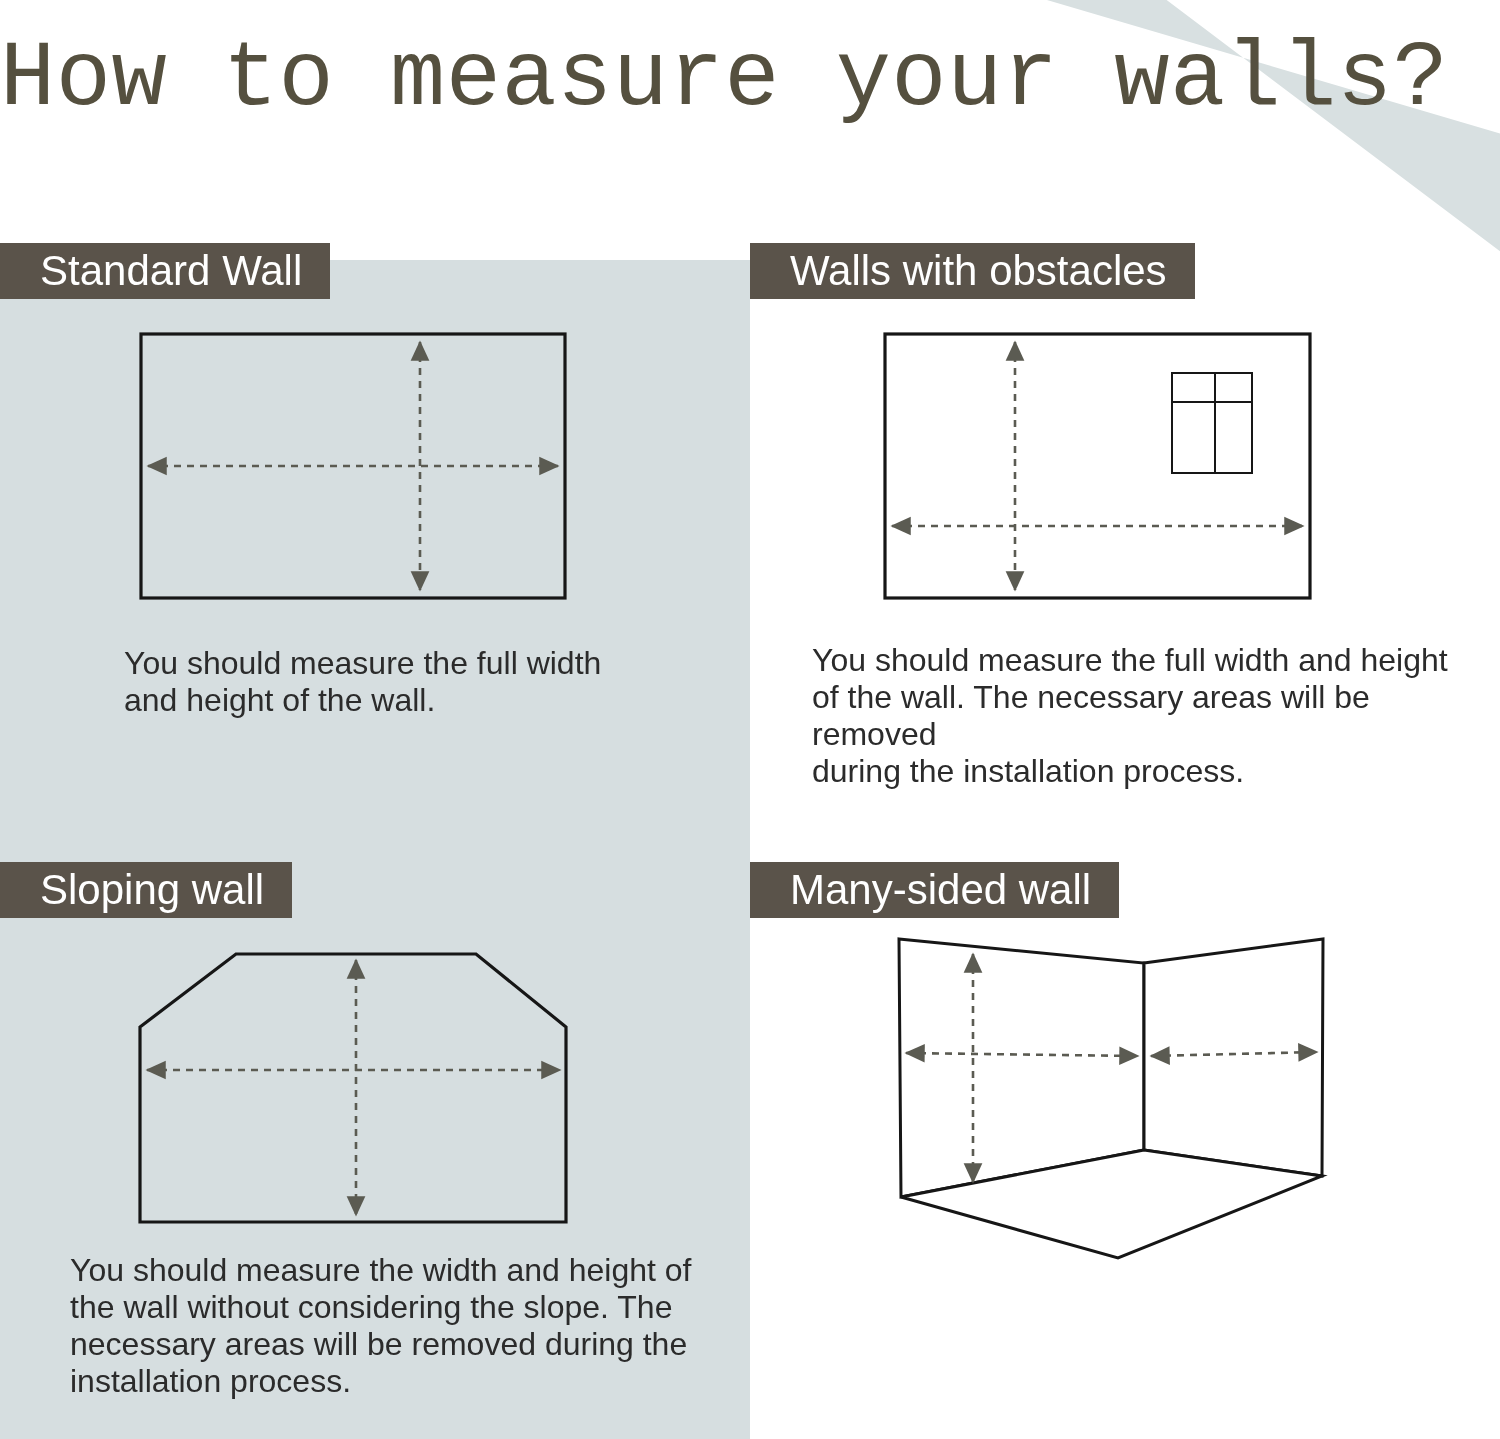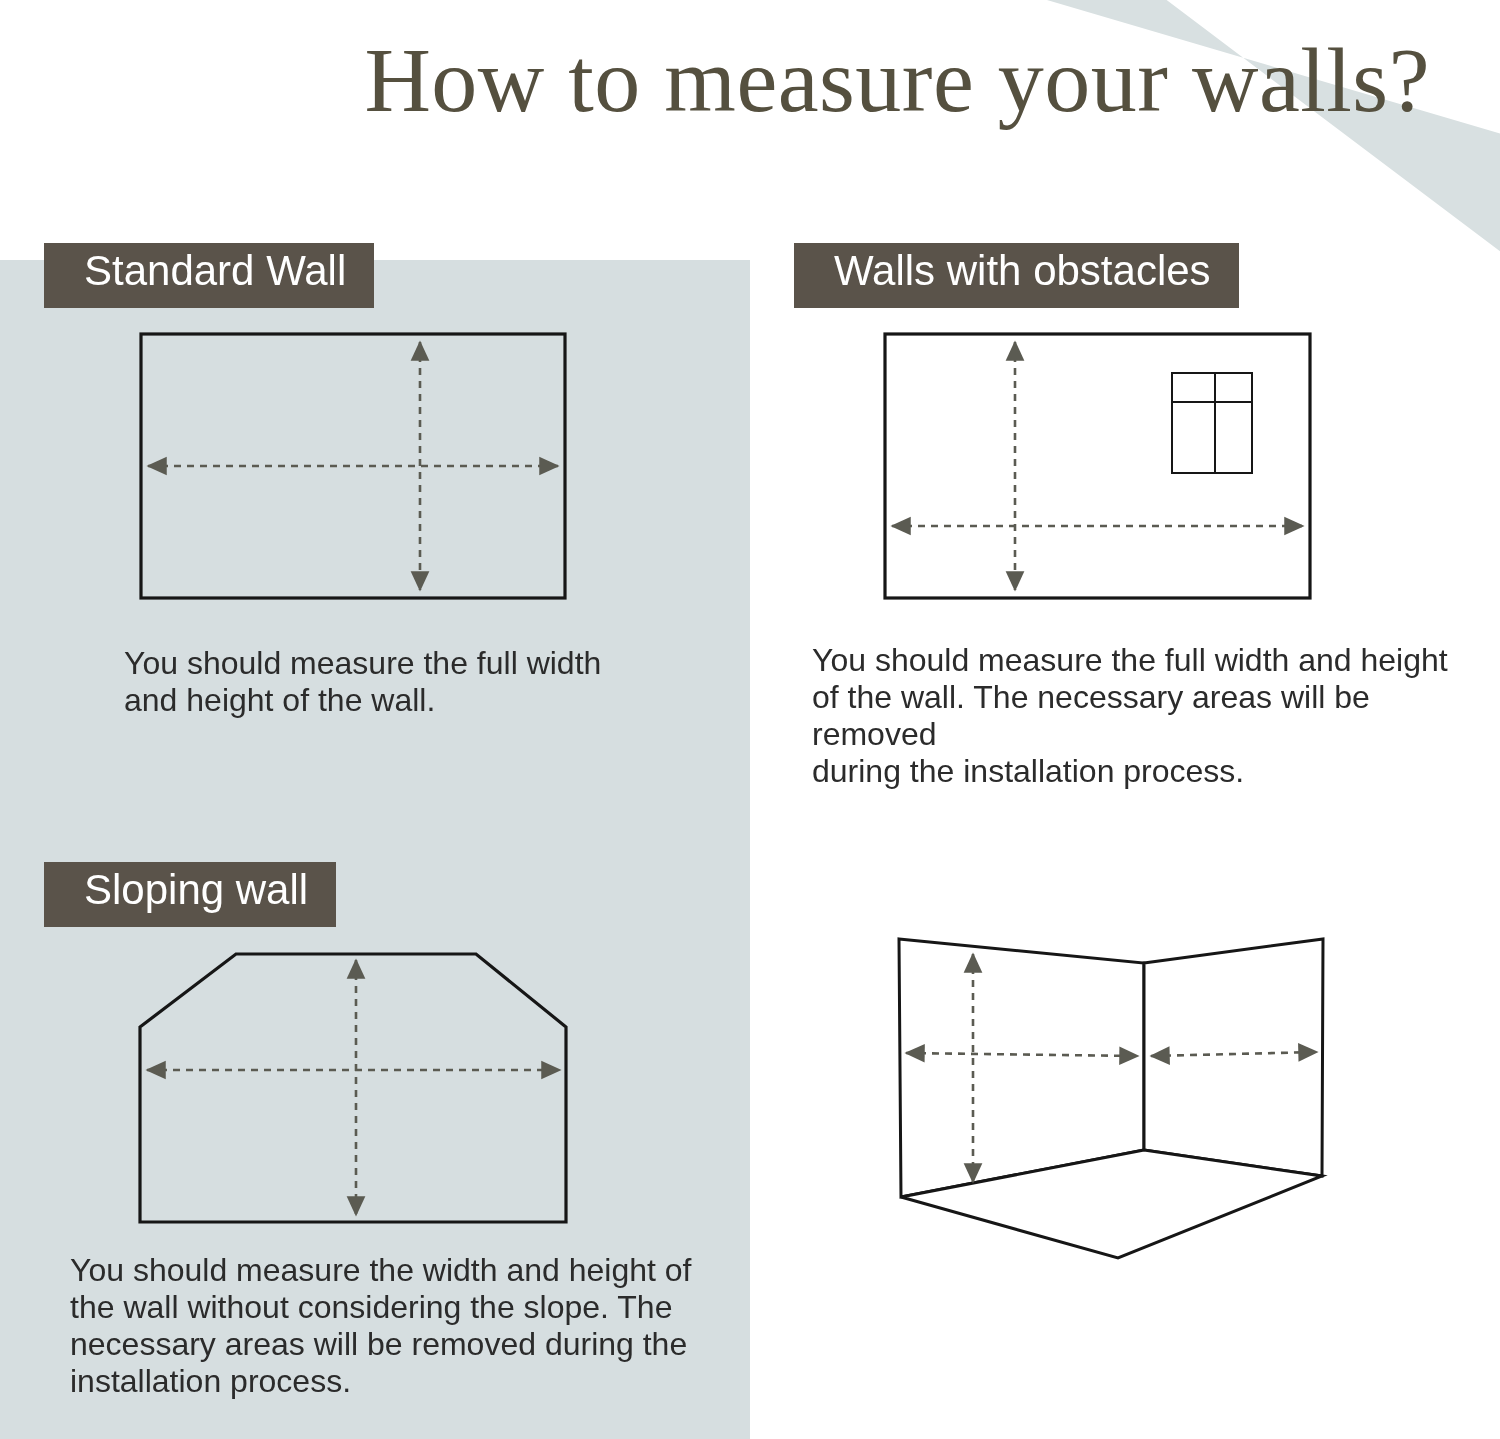--- a/index.html
+++ b/index.html
@@ -40,42 +40,41 @@
     background: #d6dee0;
   }
 
   
   .title {
     position: absolute;
     left: 0;
     top: 34px;
     width: 1430px;
     text-align: right;
-    font-family: Liberation Serif, serif;
+    font-family: Liberation Mono, monospace;
     font-size: 92px;
     line-height: 1.0;
     color: #55503f;
     letter-spacing: 0.5px;
     white-space: nowrap;
   }
 
   
   .hdr {
     position: absolute;
     background: #5a534a;
     color: #ffffff;
     font-family: "Liberation Sans", sans-serif;
     font-size: 42px;
     line-height: 56px;
-    height: 65px;
+    height: 56px;
     padding: 0 28px 0 40px;
     box-sizing: border-box;
     white-space: nowrap;
     font-weight: 400;
-    margin-left: 44px;
   }
   #hdr-standard   { left: 0px;   top: 243px; }
   #hdr-obstacles  { left: 750px; top: 243px; }
   #hdr-sloping    { left: 0px;   top: 862px; }
   #hdr-manysided  { left: 750px; top: 862px; }
 
   
   .diagram { position: absolute; }
   #dia-standard  { left: 120px; top: 320px;  width: 470px; height: 300px; }
   #dia-obstacles { left: 865px; top: 320px;  width: 470px; height: 300px; }
@@ -108,20 +107,21 @@
   <div class="panel-left"></div>
 
   <div class="title">How to measure your walls?</div>
 
   <div class="hdr" id="hdr-standard">Standard Wall</div>
 
   <div class="hdr" id="hdr-obstacles">Walls with obstacles</div>
 
   <div class="hdr" id="hdr-sloping">Sloping wall</div>
 
+  <div class="hdr" id="hdr-manysided">Many-sided wall</div>
 
   <div class="diagram" id="dia-standard">
     <svg viewBox="0 0 470 300" width="470" height="300" xmlns="http://www.w3.org/2000/svg">
       <defs>
         <marker id="arrA" markerWidth="9" markerHeight="9" refX="7.6" refY="4.5" orient="auto">
           <path d="M0.4,0.9 L8.2,4.5 L0.4,8.1 Z" fill="#5b5b52"></path>
         </marker>
         <marker id="arrB" markerWidth="9" markerHeight="9" refX="1.4" refY="4.5" orient="auto">
           <path d="M8.6,0.9 L0.8,4.5 L8.6,8.1 Z" fill="#5b5b52"></path>
         </marker>

